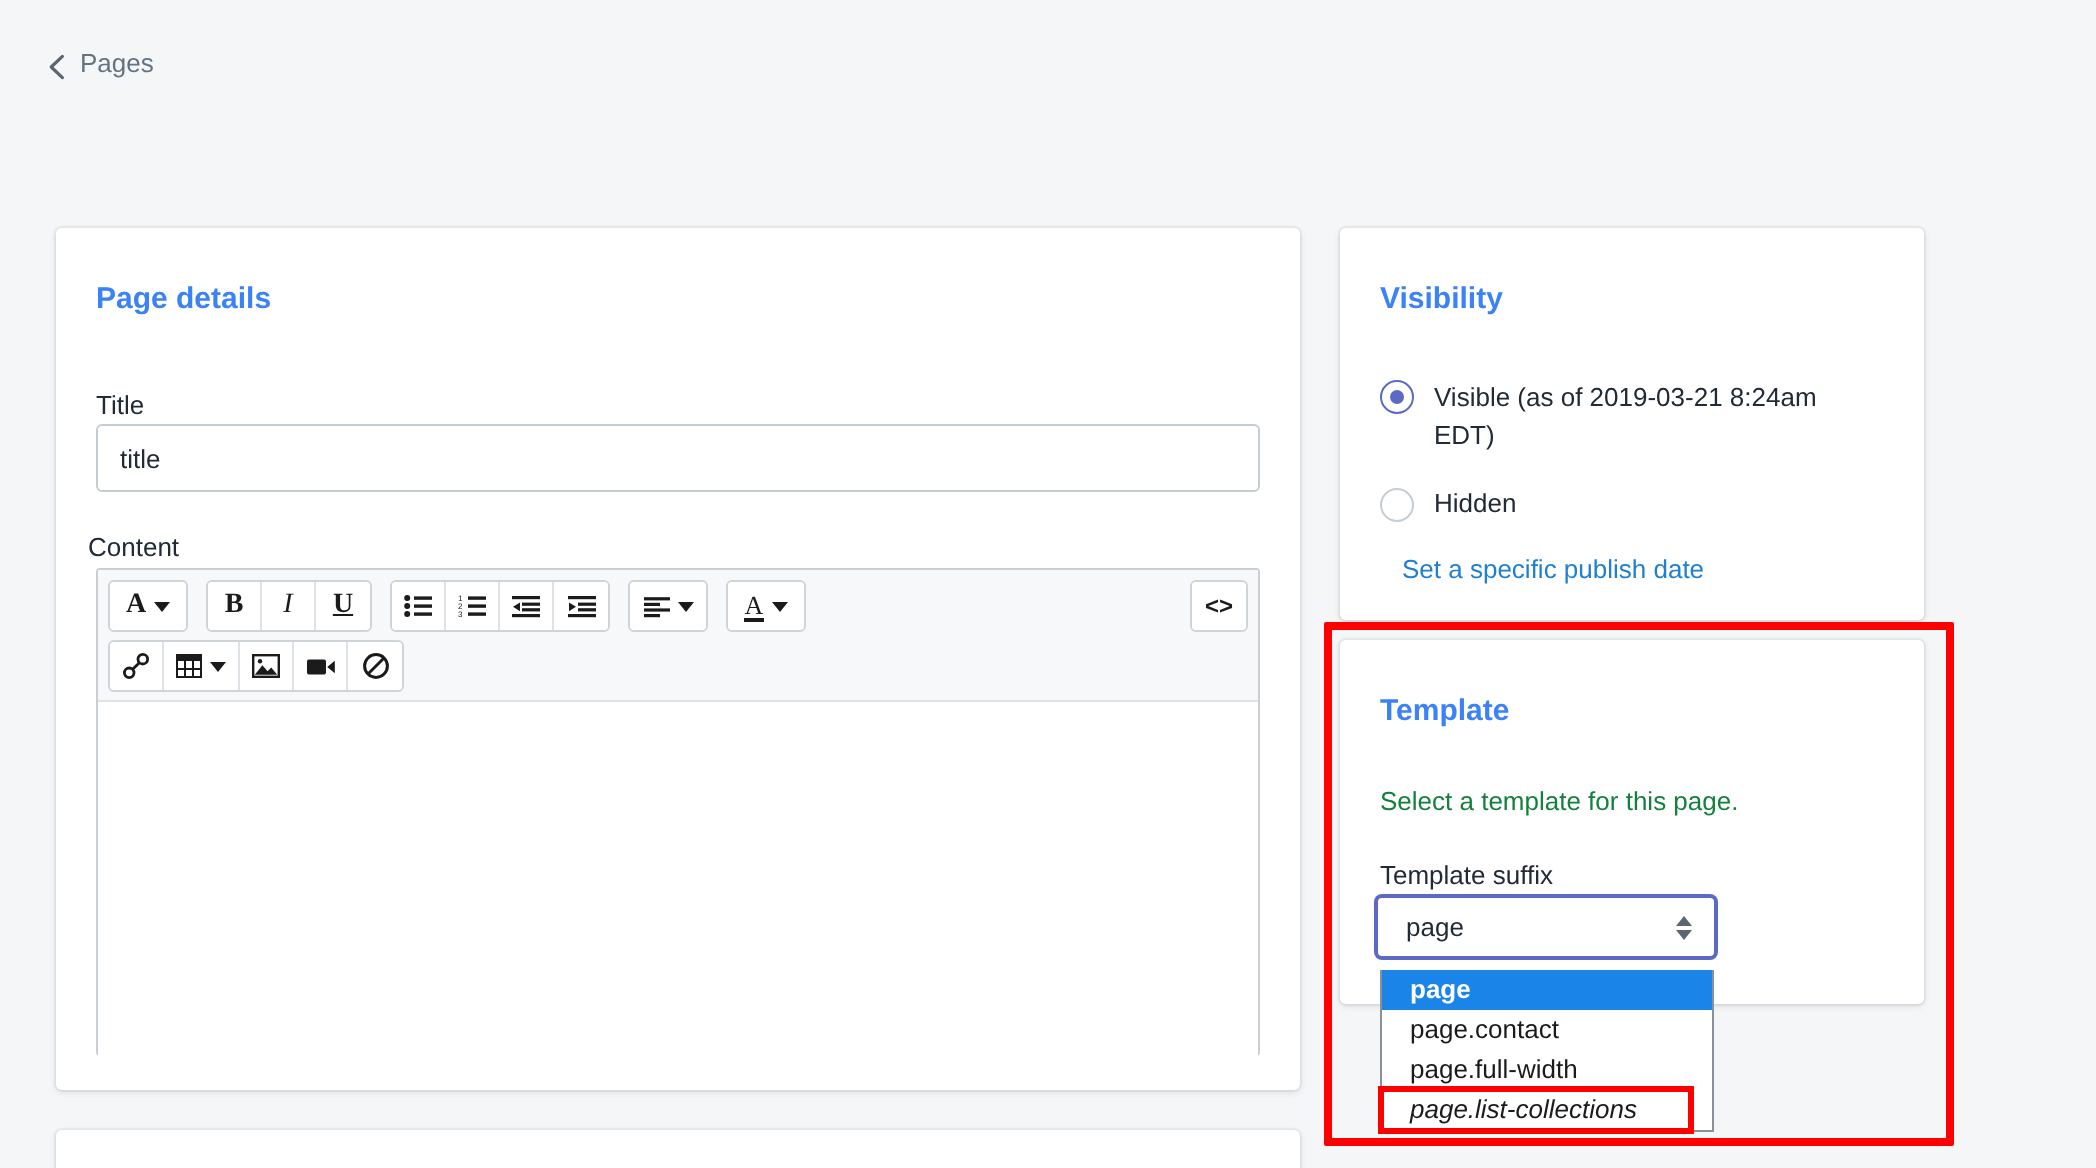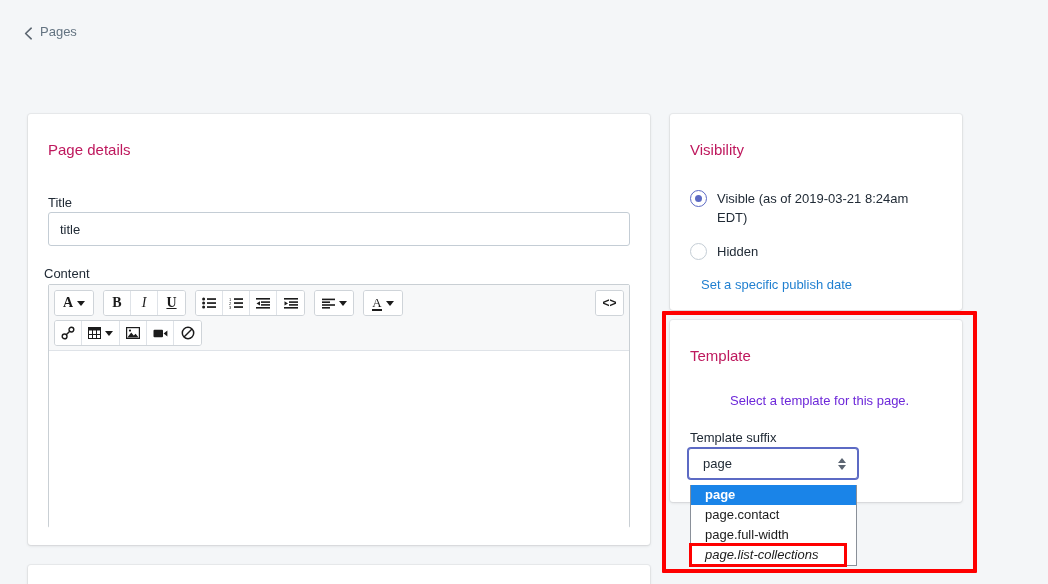--- a/index.html
+++ b/index.html
@@ -26,21 +26,21 @@
   }
 
   
   .card {
     position: absolute;
     background: #ffffff;
     border-radius: 3px;
     box-shadow: 0 0 0 1px rgba(63,63,68,0.05), 0 1px 3px 0 rgba(63,63,68,0.15);
   }
   .card-title {
-    font-size: 15px; font-weight: 400; color: #be185d;
+    font-size: 15px; font-weight: 700; color: #3b82f6;
   }
 
   
   #page-details-card { left: 28px; top: 114px; width: 622px; height: 431px; }
   #page-details-card .card-title { position: absolute; left: 20px; top: 27px; }
   .field-label {
     font-size: 13px; color: #212b36;
   }
   #title-label { position: absolute; left: 20px; top: 81px; }
   #title-input {
@@ -88,21 +88,21 @@
   .editor-body { height: 189px; background: #fff; }
 
   
   #visibility-card { left: 670px; top: 114px; width: 292px; height: 196px; }
   #visibility-card .card-title { position: absolute; left: 20px; top: 27px; }
   .radio-row {
     position: absolute; left: 20px; display: flex; align-items: flex-start; gap: 10px;
     cursor: pointer;
   }
   #radio-visible { top: 75px; }
-  #radio-hidden  { top: 128px; }
+  #radio-hidden  { top: 128px; align-items: center; }
   .radio {
     flex: none; width: 17px; height: 17px; border-radius: 50%;
     border: 1px solid #c4cdd5; background: #fff; margin-top: 1px;
     position: relative;
   }
   .radio.checked { border: 1px solid #5c6ac4; }
   .radio.checked::after {
     content: ""; position: absolute; left: 4px; top: 4px;
     width: 7px; height: 7px; border-radius: 50%; background: #5c6ac4;
   }
@@ -110,21 +110,21 @@
   #publish-link {
     position: absolute; left: 20px; top: 163px;
     font-size: 13px; color: #1f7fd0; text-decoration: none; cursor: pointer; margin-left: 11px;
   }
 
   
   #template-card { left: 670px; top: 320px; width: 292px; height: 182px; }
   #template-card .card-title { position: absolute; left: 20px; top: 27px; }
   #template-desc {
     position: absolute; left: 20px; top: 73px;
-    font-size: 13px; color: #6d28d9; margin-left: 40px;
+    font-size: 13px; color: #15803d;
   }
   #suffix-label { position: absolute; left: 20px; top: 110px; text-align: center; }
   .select-box {
     position: absolute; left: 18px; top: 128px; width: 170px; height: 31px;
     background: #fff; border: 1px solid #5c6ac4; border-radius: 3px;
     box-shadow: 0 0 0 1px #5c6ac4;
     display: flex; align-items: center; cursor: pointer;
   }
   .select-value { font-size: 13px; color: #212b36; padding-left: 14px; }
   .stepper {

